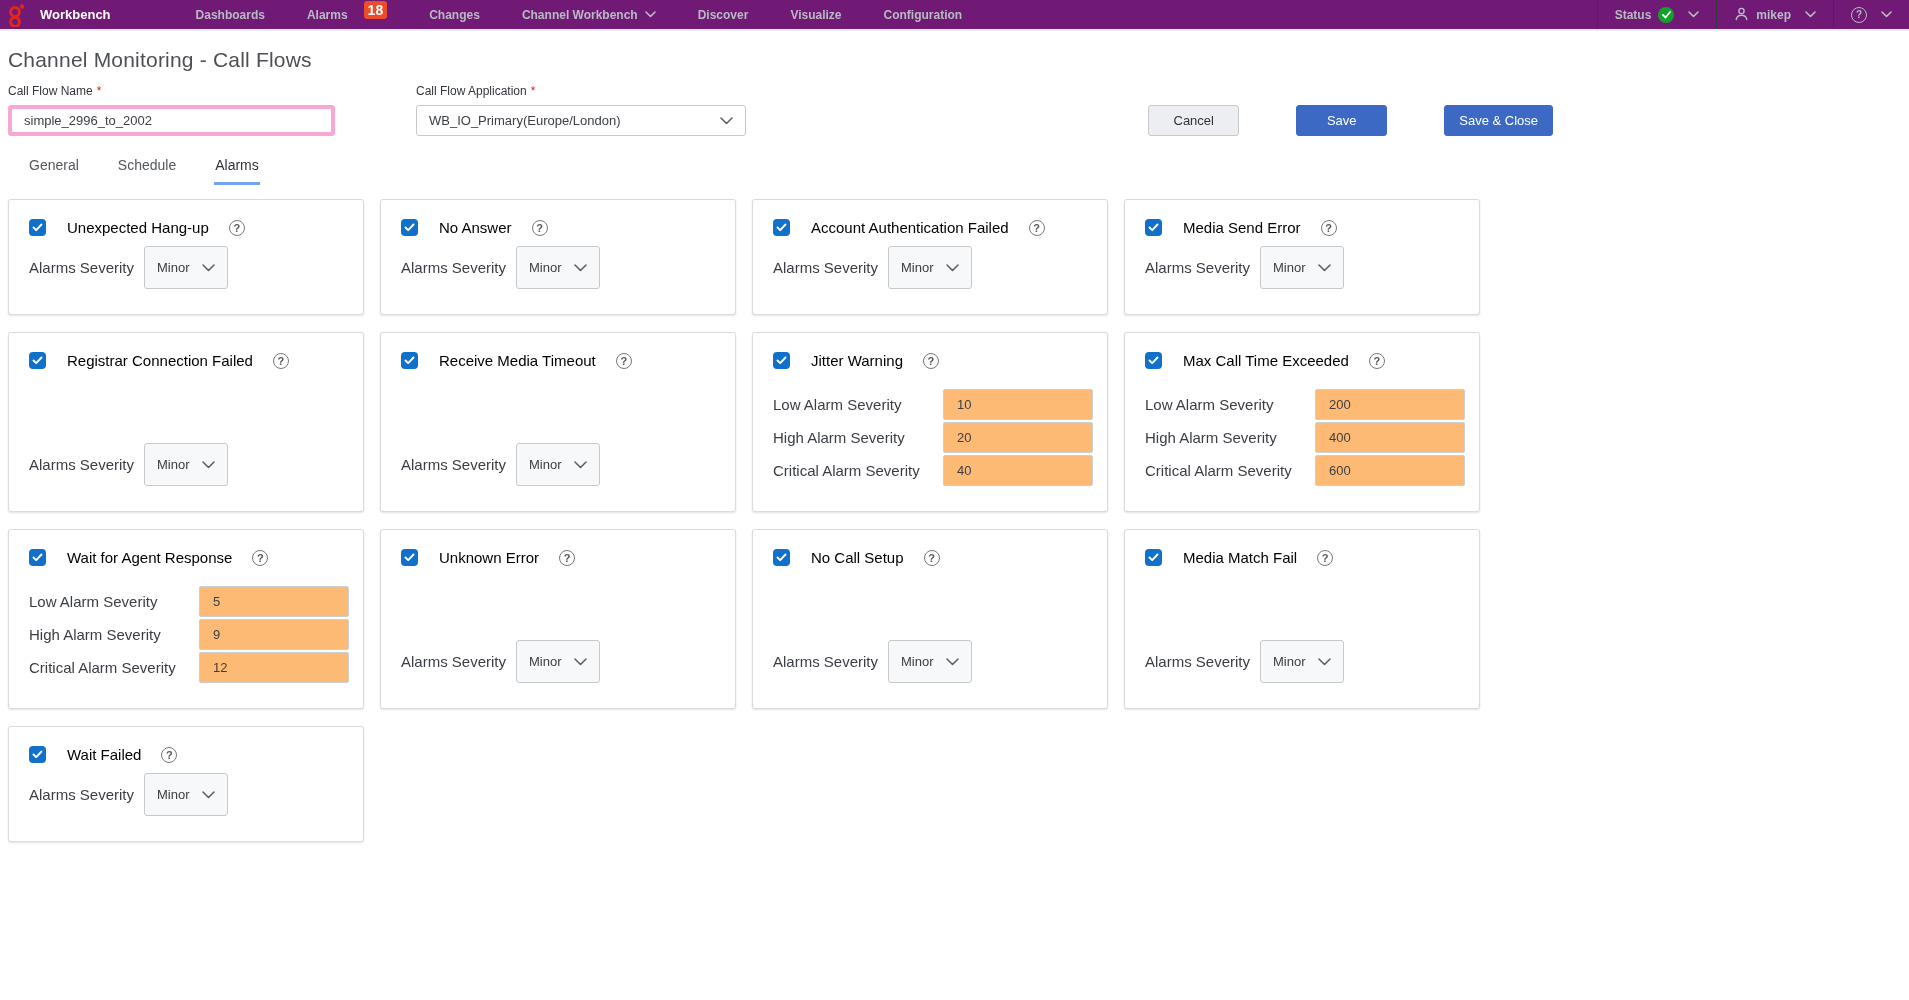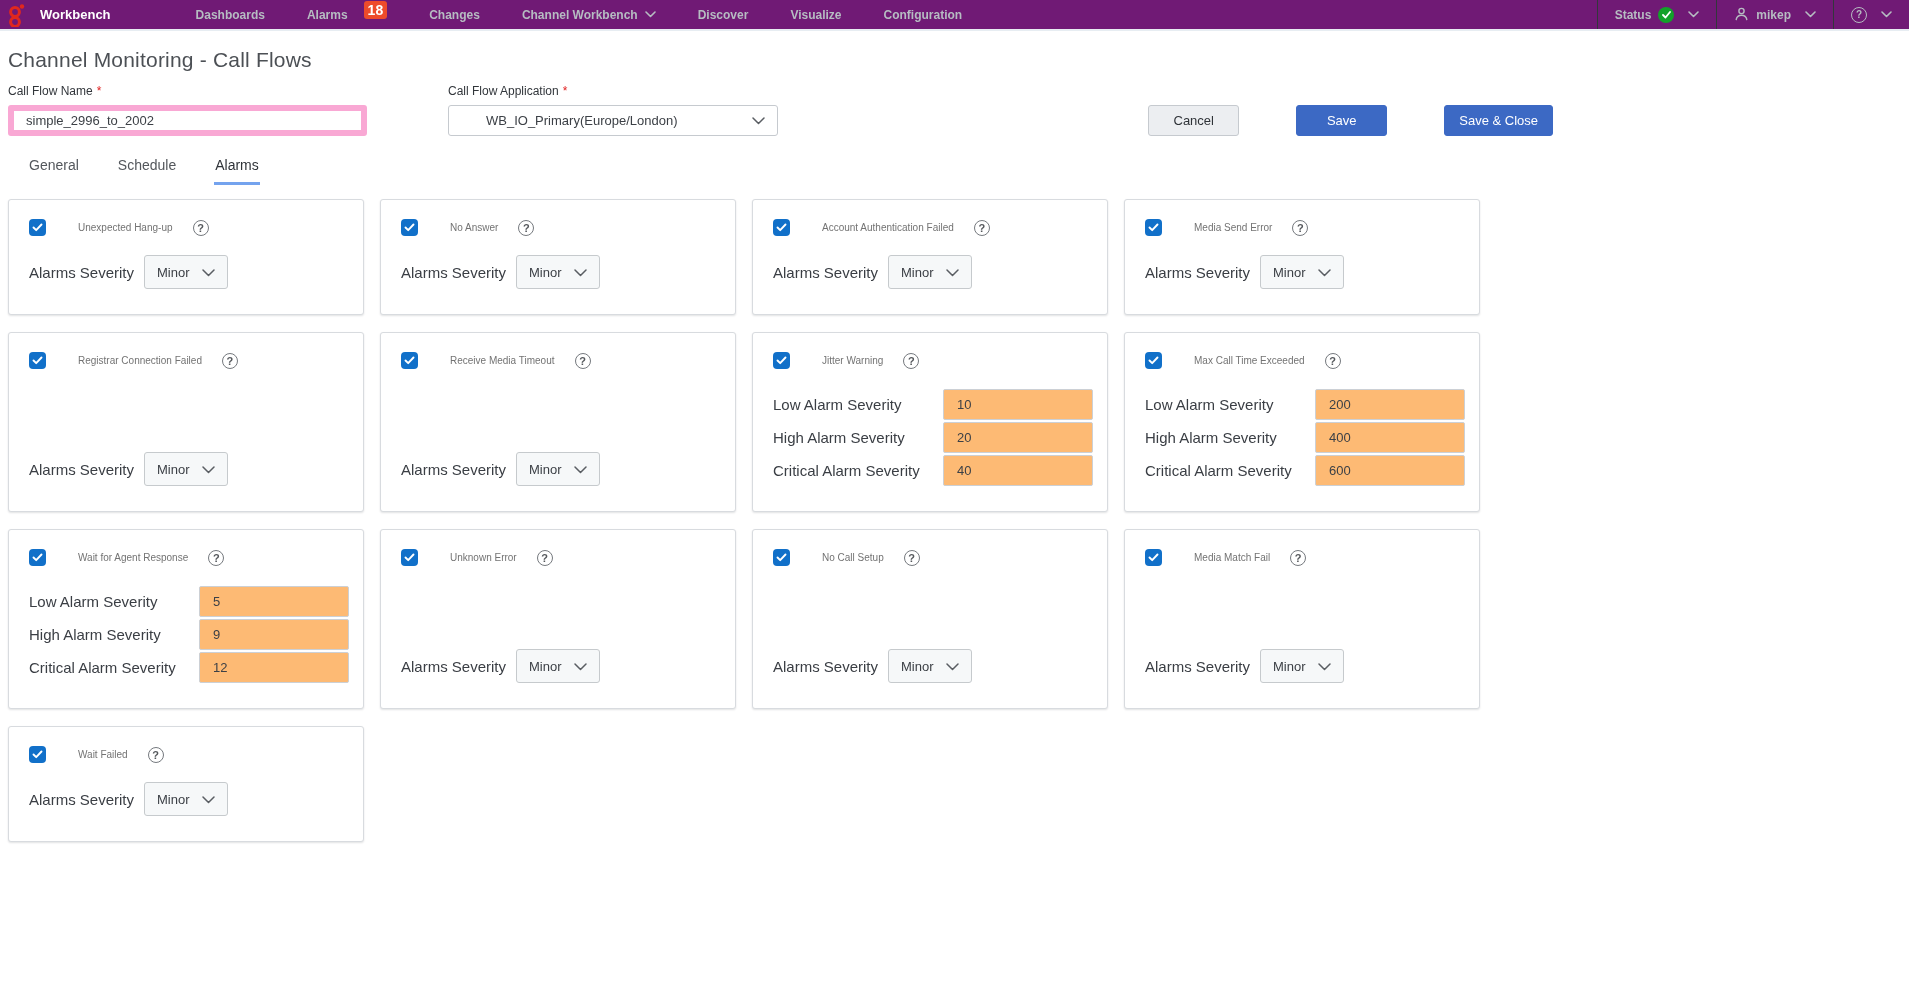--- a/index.html
+++ b/index.html
@@ -29,49 +29,49 @@
   .status-dot{width:16px;height:16px;border-radius:50%;background:var(--status-green);display:inline-flex;align-items:center;justify-content:center;}
   .circle-q{width:16px;height:16px;border-radius:50%;border:1.5px solid #b6bcc2;display:inline-flex;align-items:center;justify-content:center;
             font-size:10px;font-weight:bold;color:#b6bcc2;}
 
   
   .content{padding:0 8px;width:1561px;}
   h1{font-size:21px;font-weight:400;color:#4c5055;margin:17px 0 12px 0;letter-spacing:.2px;}
   .form-row{display:flex;align-items:flex-end;}
   .field-label{font-size:12px;font-weight:normal;color:#32363b;margin-bottom:7px;}
   .req{color:#e02020;margin-left:4px;}
-  .text-input{width:359px;height:31px;border:6px solid #f9a8d4;border-radius:3px;padding:0 12px;
+  .text-input{width:327px;height:31px;border:4px solid #f9a8d4;border-radius:3px;padding:0 12px;
               font-size:13px;color:#3c4046;font-family:"Liberation Sans",sans-serif;background:#fff;outline:none;}
   .field-app{margin-left:81px;}
   .select-box{width:330px;height:31px;border:1px solid #c6cacf;border-radius:3px;padding:0 12px;
               display:flex;align-items:center;font-size:13px;color:#3c4046;background:#fff;cursor:pointer;}
-  .select-box .sel-val{flex:1;margin-left:25px;}
+  .select-box .sel-val{flex:1;}
   .actions{margin-left:auto;display:flex;gap:21px;}
   .btn{height:31px;border-radius:3px;font-size:13px;font-family:"Liberation Sans",sans-serif;cursor:pointer;min-width:91px;padding:4px 14px;}
   .btn-secondary{background:#eceef1;border:1px solid #c6cacf;color:#2f3338;}
   .btn-primary{background:var(--accent-blue);border:1px solid var(--accent-blue);color:#fff;margin-left:36px;}
 
   
   .tabs{display:flex;gap:37px;margin-top:21px;padding-left:20px;}
   .tab{font-size:14px;color:#53575c;padding:0 1px 9px 1px;border-bottom:3px solid transparent;cursor:pointer;}
   .tab.active{color:#2f3338;border-bottom-color:var(--tab-underline);}
 
   
   .grid{margin-top:14px;display:grid;grid-template-columns:repeat(4,356px);gap:17px 16px;padding-bottom:30px;}
   .card{background:#fff;border:1px solid #d8dbdf;border-radius:3px;box-shadow:0 1px 2px rgba(40,50,60,.14);
         padding:19px 14px 25px 20px;display:flex;flex-direction:column;min-height:116px;}
   .card-head{display:flex;align-items:center;}
   .checkbox{width:17px;height:17px;border-radius:4px;background:var(--checkbox-blue);display:inline-flex;
             align-items:center;justify-content:center;flex:none;cursor:pointer;}
-  .card-title{font-size:10px;color:#737373;margin-left:32px;}
+  .card-title{font-size:15px;color:#000000;margin-left:21px;}
   .help{width:16px;height:16px;border-radius:50%;border:1.5px solid #75797e;color:#55585c;font-size:11px;font-weight:bold;
         display:inline-flex;align-items:center;justify-content:center;margin-left:20px;flex:none;cursor:pointer;}
   .sev-row{display:flex;align-items:center;margin-top:auto;}
   .sev-label{font-size:15px;color:#3a3e44;width:115px;flex:none;}
-  .sev-select{min-width:78px;height:34px;background:#f6f8f9;border:1px solid #c6cacd;border-radius:3px;
+  .sev-select{min-width:78px;height:43px;background:#f6f8f9;border:1px solid #c6cacd;border-radius:3px;
               display:inline-flex;align-items:center;padding:0 12px;gap:12px;font-size:13px;color:#3c4046;cursor:pointer;}
   .thresholds{margin-top:20px;display:flex;flex-direction:column;gap:2px;}
   .th-row{display:flex;align-items:center;}
   .th-label{flex:0 0 170px;font-size:15px;color:#3a3e44;}
   .th-input{flex:1;height:31px;background:#fdba74;border:1px solid #ccd0d5;border-radius:2px;padding:0 13px;
             font-size:13px;color:#3c4046;font-family:"Liberation Sans",sans-serif;outline:none;min-width:0;}
 </style>
 </head>
 <body>
 

